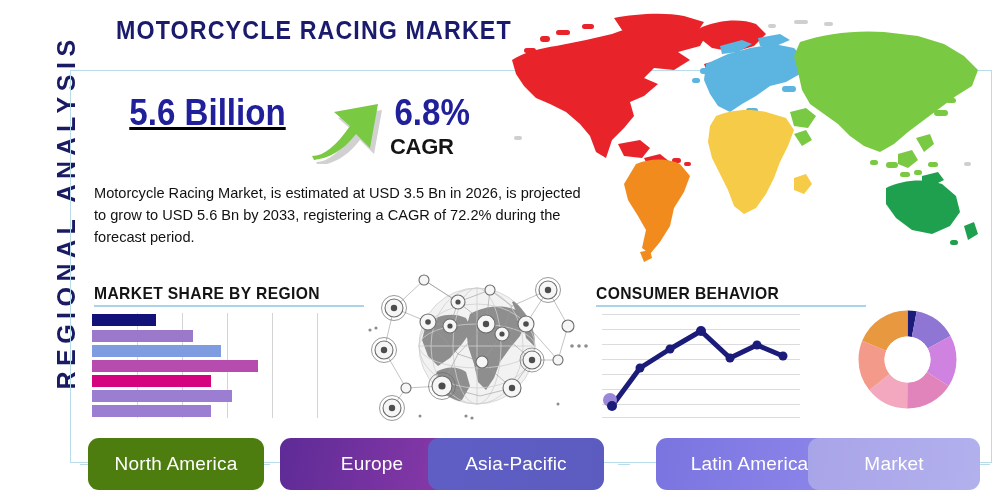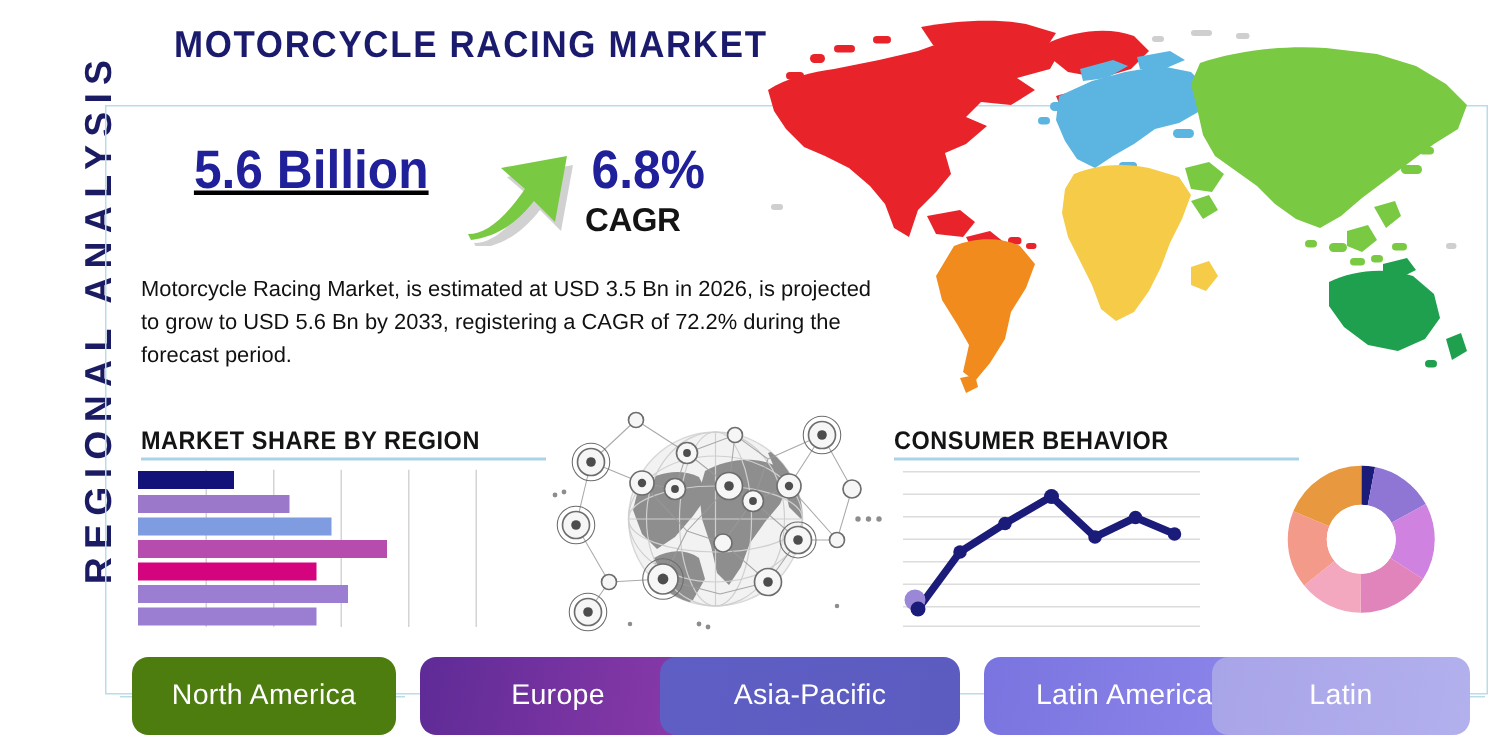--- a/index.html
+++ b/index.html
@@ -407,24 +407,24 @@
     <div class="pill-connector" style="left:538px; width:12px;"></div>
     <div class="pill-connector" style="left:718px; width:12px;"></div>
     <div class="pill-connector" style="left:898px; width:12px;"></div>
 
     <div class="pill" style="left:8px;   width:176px; background:#4d7c0f;">
       <span>North America</span>
     </div>
     <div class="pill" style="left:188px; width:184px; background:linear-gradient(100deg,#5e2b96,#8b3aaa);margin-left:12px;">
       <span>Europe</span>
     </div>
-    <div class="pill" style="left:360px; width:200px; background:linear-gradient(100deg,#5e5ec4,#5b5bc0);">
+    <div class="pill" style="left:348px; width:176px; background:linear-gradient(100deg,#5e5ec4,#5b5bc0);">
       <span>Asia-Pacific</span>
     </div>
     <div class="pill" style="left:576px; width:187px; background:linear-gradient(100deg,#7a74e0,#8d86ea);justify-content:center;">
       <span>Latin America</span>
     </div>
     <div class="pill" style="left:728px; width:172px; background:linear-gradient(100deg,#a8a4e8,#b3b0ee);">
-      <span>Latin</span>
+      <span>Market</span>
     </div>
   </div>
 
 </div>
 
 </body></html>

